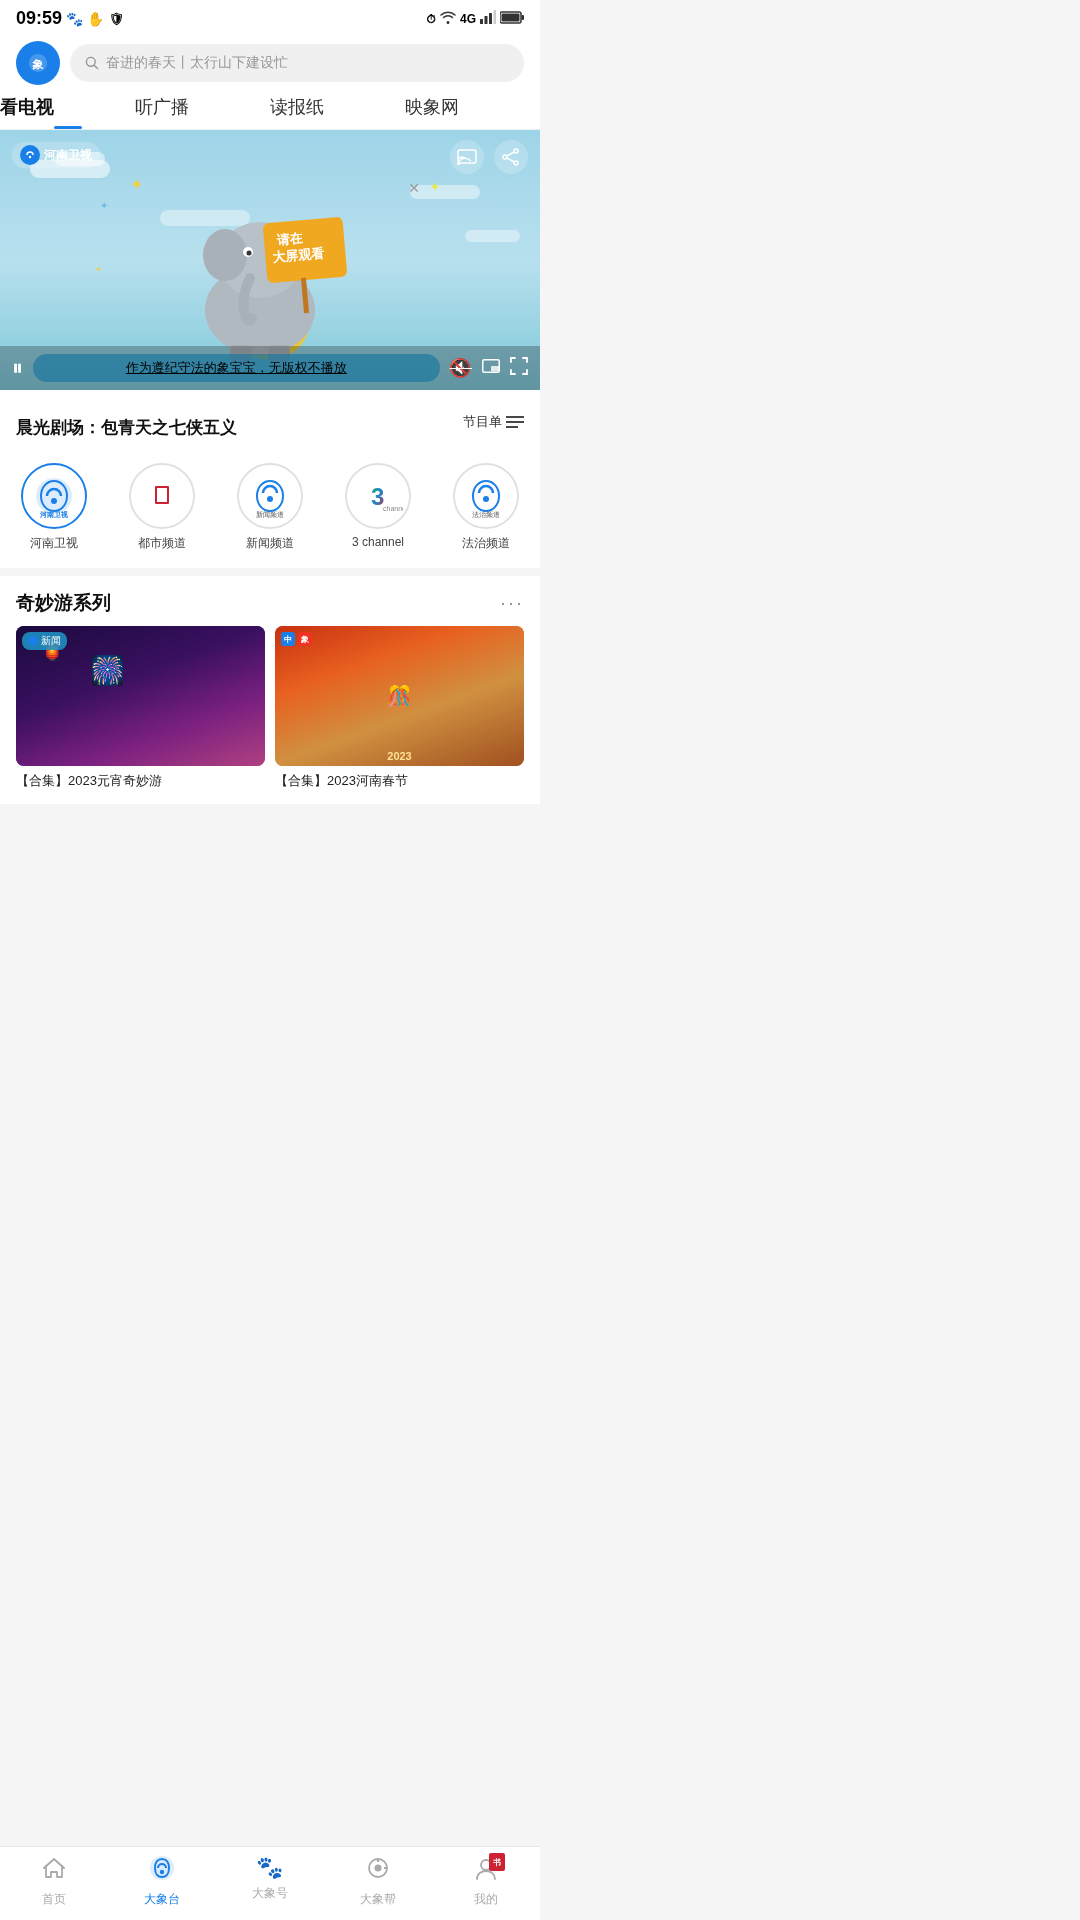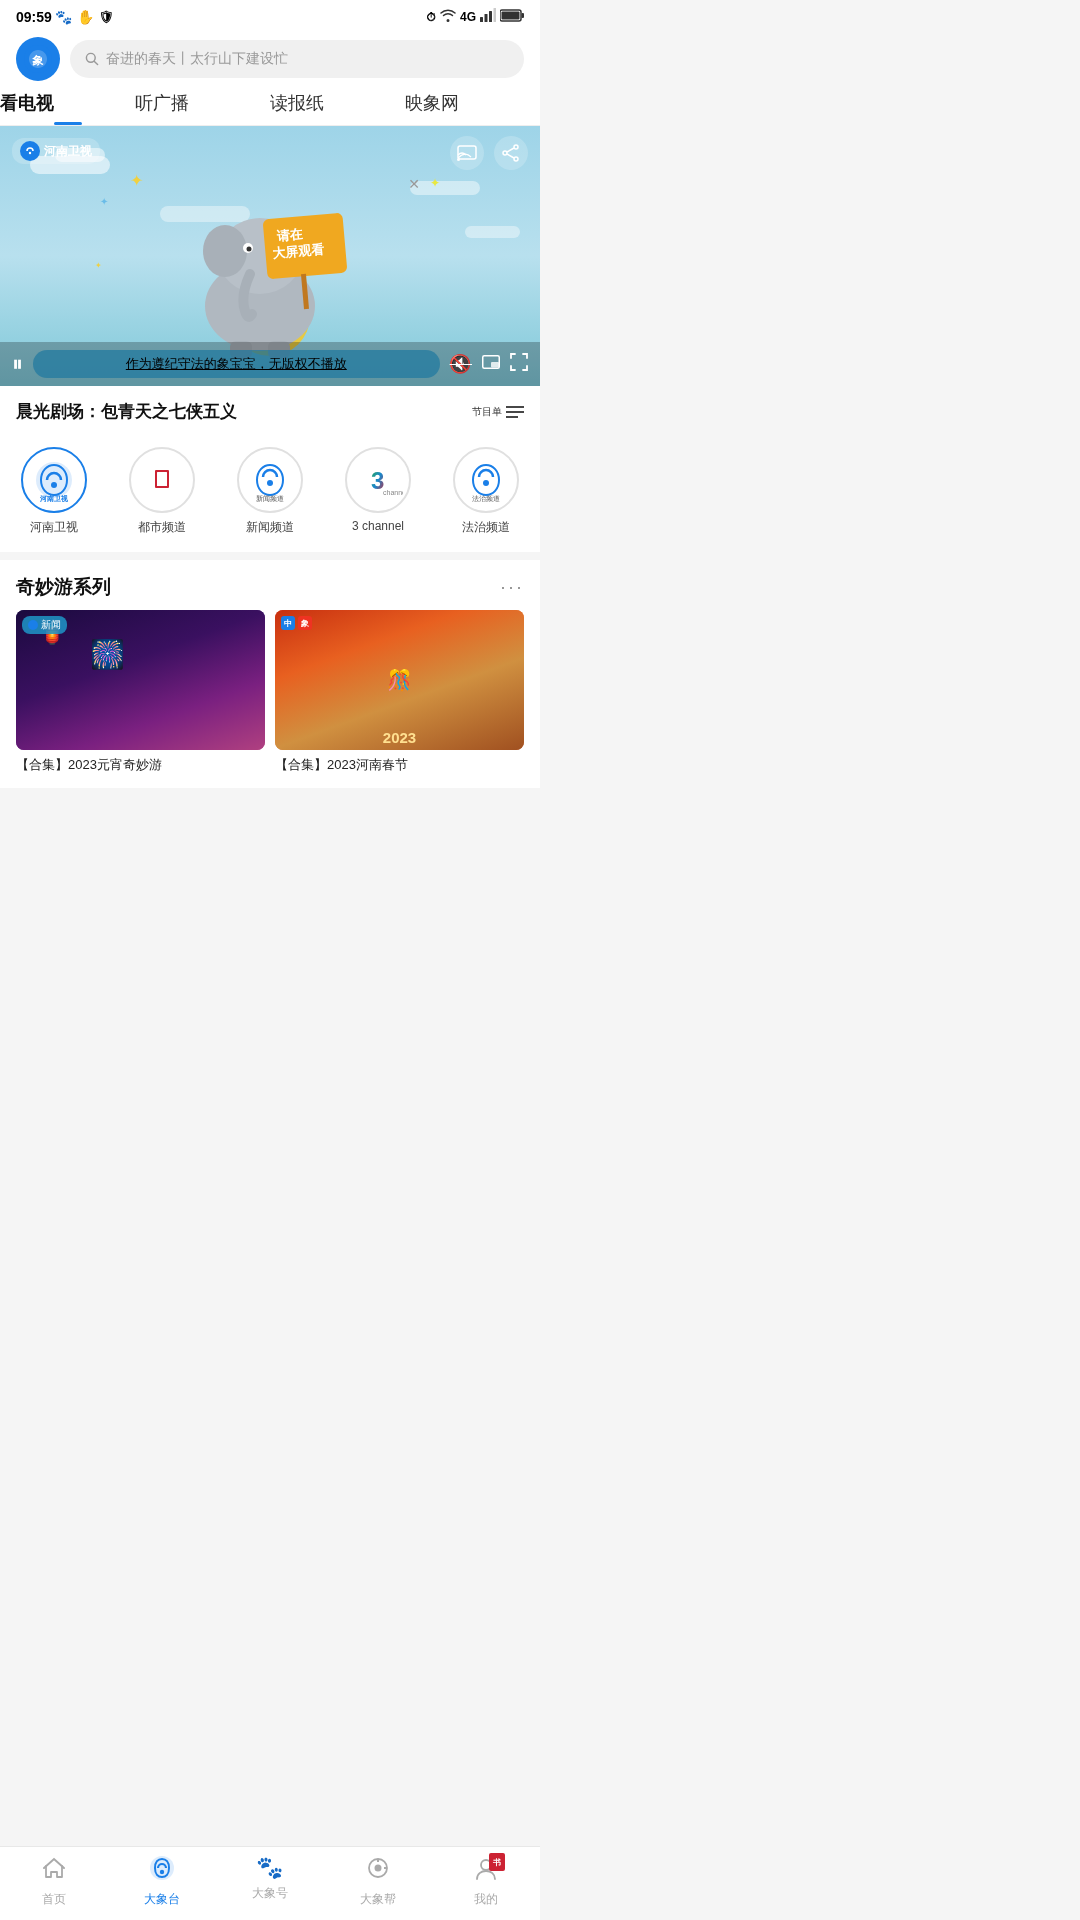--- a/index.html
+++ b/index.html
@@ -17,21 +17,21 @@
       display: flex;
       justify-content: space-between;
       align-items: center;
       padding: 8px 16px 4px;
       background: #fff;
       font-size: 13px;
       font-weight: 600;
     }
     .status-left { display: flex; align-items: center; gap: 4px; }
     .status-right { display: flex; align-items: center; gap: 4px; }
-    .status-time { font-size: 14px; font-weight: 700; }
+    .status-time { font-size: 18px; font-weight: 700; }
 
     
     .header {
       background: #fff;
       padding: 8px 16px 0;
       display: flex;
       align-items: center;
       gap: 10px;
     }
     .logo-circle {
@@ -157,22 +157,22 @@
     .fullscreen-icon { color: #fff; font-size: 18px; cursor: pointer; }
 
     
     .program-row {
       background: #fff;
       padding: 14px 16px;
       display: flex;
       justify-content: space-between;
       align-items: center;
     }
-    .program-title { font-size: 17px; font-weight: 600; color: #111; }
-    .schedule-btn { display: flex; align-items: center; gap: 4px; font-size: 10px; color: #333; cursor: pointer; }
+    .program-title { font-size: 17px; font-weight: 600; color: #111; margin-top: 12px; }
+    .schedule-btn { display: flex; align-items: center; gap: 4px; font-size: 13px; color: #333; cursor: pointer; }
 
     
     .channel-list {
       background: #fff;
       padding: 10px 0 16px;
       display: flex;
       gap: 0;
       overflow-x: auto;
     }
     .channel-item {
@@ -558,21 +558,21 @@
           </div>
 
           <div style="position:absolute;top:6px;left:6px;display:flex;gap:3px;align-items:center;">
             <div style="width:14px;height:14px;background:#1a7fe8;border-radius:3px;display:flex;align-items:center;justify-content:center;">
               <span style="color:#fff;font-size:8px;font-weight:bold;">中</span>
             </div>
             <div style="width:14px;height:14px;background:#ee3322;border-radius:3px;display:flex;align-items:center;justify-content:center;">
               <span style="color:#fff;font-size:8px;font-weight:bold;">象</span>
             </div>
           </div>
-          <div style="position:absolute;bottom:4px;left:50%;transform:translateX(-50%);color:#ffe090;font-size:15px;font-weight:bold;white-space:nowrap;">2023</div>
+          <div style="position:absolute;bottom:4px;left:50%;transform:translateX(-50%);color:#ffe090;font-size:11px;font-weight:bold;white-space:nowrap;">2023</div>
         </div>
       </div>
       <div class="card-title">【合集】2023河南春节</div>
     </div>
   </div>
 </div>
 
 <div class="bottom-spacer"></div>
 
 <div class="bottom-nav">

